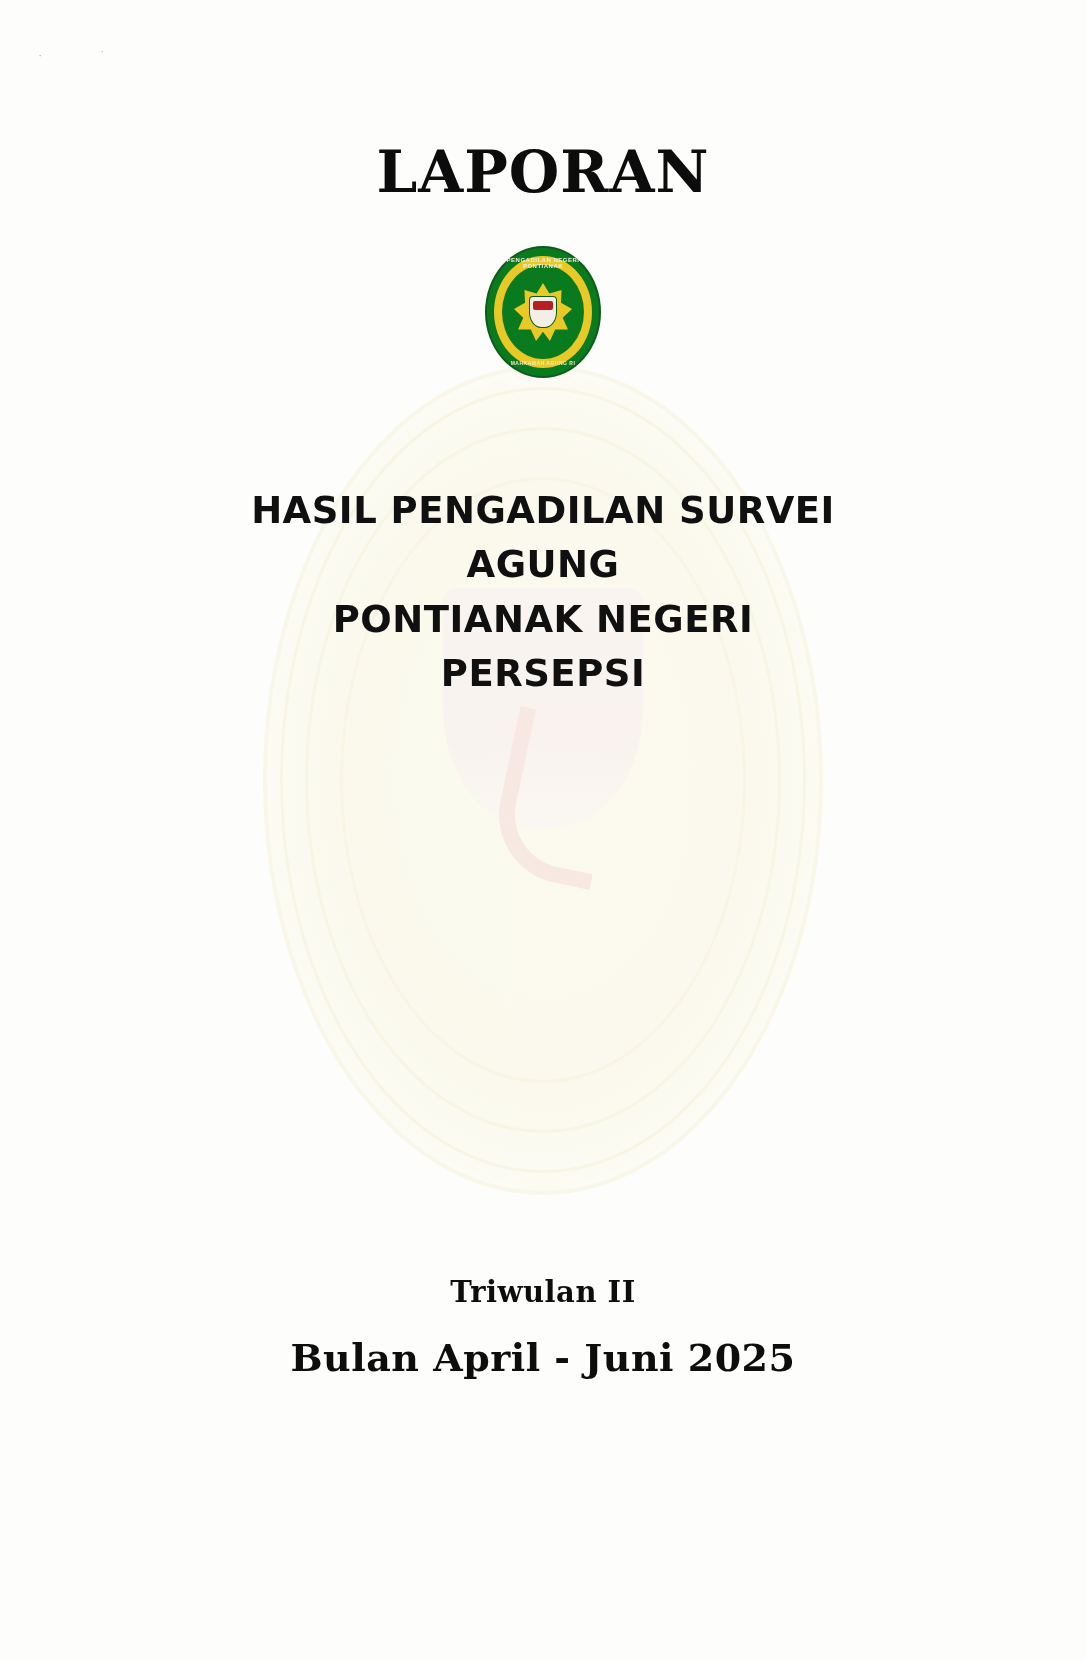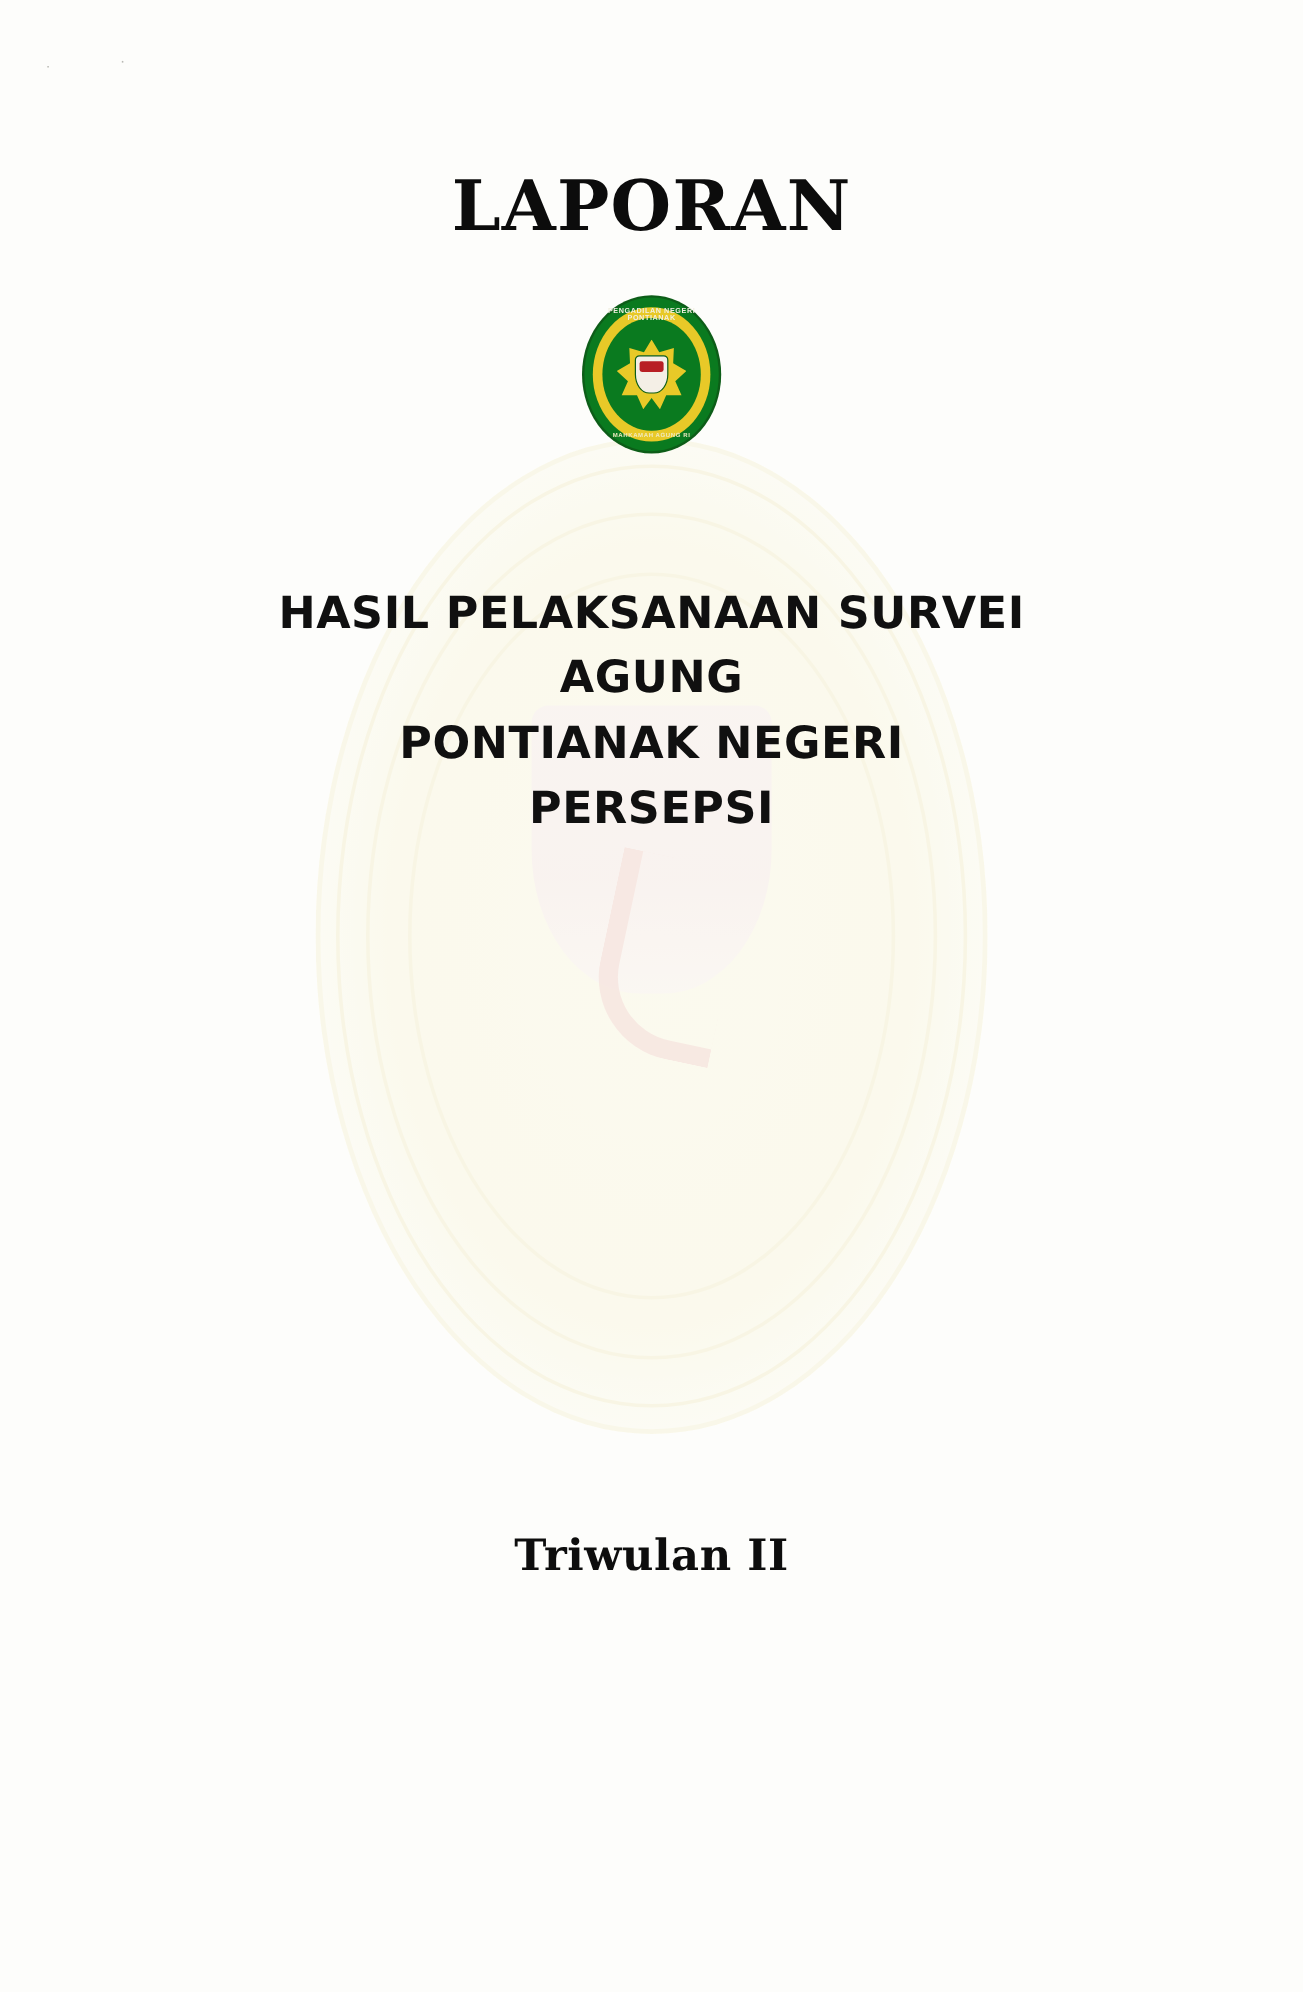--- a/index.html
+++ b/index.html
@@ -187,21 +187,21 @@
     position: absolute;
     left: 0;
     right: 0;
     top: 1275px;
     text-align: center;
     font-family: "DejaVu Serif", "Liberation Serif", serif;
     font-weight: bold;
     color: #0d0d0d;
   }
   .period {
-    font-size: 36px;
+    font-size: 29px;
     letter-spacing: .5px;
   }
   .months {
     margin-top: 26px;
     font-size: 38px;
     letter-spacing: .5px;
   }
 </style>
 </head>
 <body>
@@ -230,25 +230,26 @@
         <div class="seal-gold"></div>
         <div class="seal-inner"></div>
         <div class="seal-star"></div>
         <div class="seal-shield"></div>
         <div class="seal-text-top">PENGADILAN NEGERI PONTIANAK</div>
         <div class="seal-text-bottom">MAHKAMAH AGUNG RI</div>
       </div>
     </div>
 
     <h2 class="subtitle">
-      <span class="line">HASIL PELAKSANAAN SURVEI</span>
+      <span class="line">HASIL PENGADILAN SURVEI</span>
       <span class="line">AGUNG</span>
       <span class="line">PONTIANAK NEGERI</span>
       <span class="line">PERSEPSI</span>
     </h2>
 
   </div>
 
   <div class="footer-block">
     <div class="period">Triwulan II</div>
+    <div class="months">Bulan April - Juni 2025</div>
   </div>
 
 </div>
 
 </body></html>

